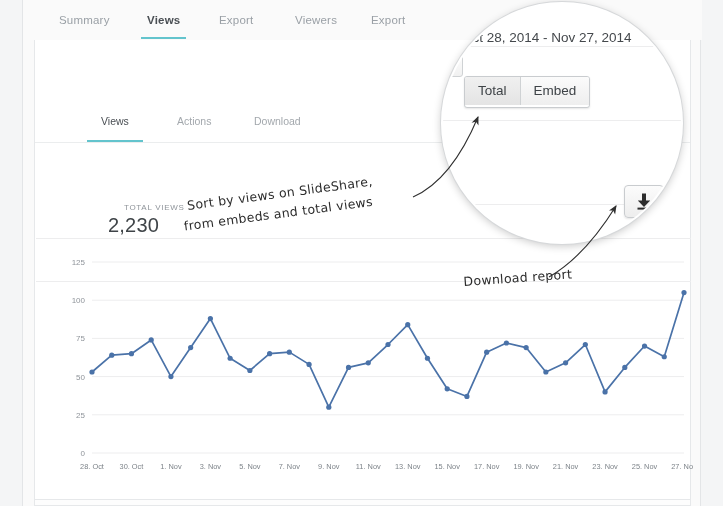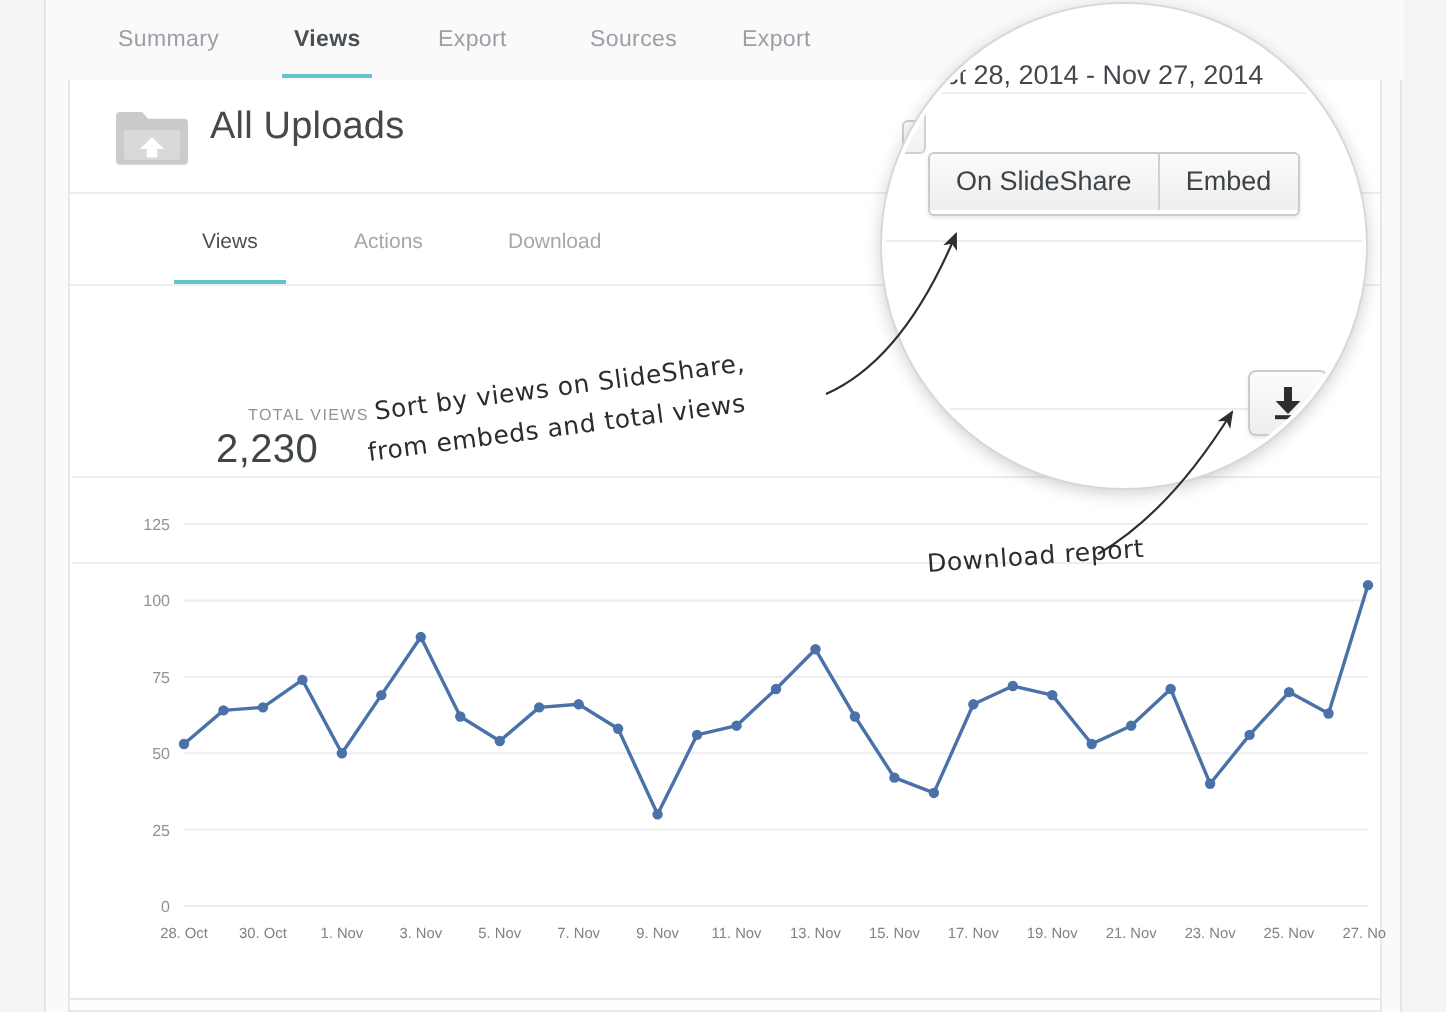--- a/index.html
+++ b/index.html
@@ -175,41 +175,29 @@
           <span>Summary</span>
         </div>
         <div class="top-tab active" style="left:124px">
           <span>Views</span>
           <div class="underline"></div>
         </div>
         <div class="top-tab" style="left:196px">
           <span>Export</span>
         </div>
         <div class="top-tab" style="left:272px">
-          <span>Sources</span>
+          <span>Viewers</span>
         </div>
         <div class="top-tab" style="left:348px">
           <span>Export</span>
         </div>
       </div>
 
       <div class="card">
 
-        <div class="card-header">
-          <div class="folder-icon">
-            <svg width="38" height="30" viewBox="0 0 38 30">
-              <path d="M1 5 a2 2 0 0 1 2-2 h11 l3 3.4 h18 a2 2 0 0 1 2 2 v19 a2 2 0 0 1 -2 2 h-32 a2 2 0 0 1 -2 -2 z" fill="#c9cbcc"></path>
-              <rect x="5" y="12" width="28" height="15" rx="1.5" fill="#d7d9da"></rect>
-              <path d="M19 15.5 l6 6 h-3.4 v4.2 h-5.2 v-4.2 h-3.4 z" fill="#ffffff"></path>
-            </svg>
-          </div>
-          <div class="page-title">All Uploads</div>
-          <div class="uploads-select">16 u</div>
-          <div class="date-range">Oct 28, 2014 - Nov 27, 2014</div>
-        </div>
 
         <div class="sub-tabs">
           <div class="sub-tab active" style="left:66px">
             <span>Views</span>
             <div class="underline"></div>
           </div>
           <div class="sub-tab" style="left:142px">
             <span>Actions</span>
           </div>
           <div class="sub-tab" style="left:219px">
@@ -309,21 +297,21 @@
     <div class="mag-content">
       <div class="mag-rule" style="top:42px"></div>
       <div class="mag-rule" style="top:116px"></div>
       <div class="mag-rule" style="top:200px"></div>
 
       <div style="position:absolute;left:19px;top:26px;font-size:13.5px;color:#44484c;white-space:nowrap;">Oct 28, 2014 - Nov 27, 2014</div>
 
       <div style="position:absolute;left:-38px;top:49px;min-width:58px;height:24px;line-height:23px;border:1px solid #cfd2d4;border-radius:3px;background:linear-gradient(#fdfdfd,#f1f1f1);font-size:11px;color:#5b6064;padding:0 7px;box-sizing:border-box;white-space:nowrap;">16 u</div>
 
       <div class="btn-group" style="left:21px;top:72px;">
-        <div class="seg">On SlideShare</div>
+        <div class="seg active">Total</div>
         <div class="seg">Embed</div>
       </div>
 
       <div class="download-btn" style="left:181px;top:181px;">
         <svg width="16" height="17" viewBox="0 0 16 17">
           <rect x="6" y="0.5" width="4" height="7.5" fill="#2d2d2d"></rect>
           <path d="M1.8 7.5 L14.2 7.5 L8 14 z" fill="#2d2d2d"></path>
           <rect x="1.5" y="14.6" width="13" height="2" fill="#2d2d2d"></rect>
         </svg>
       </div>

